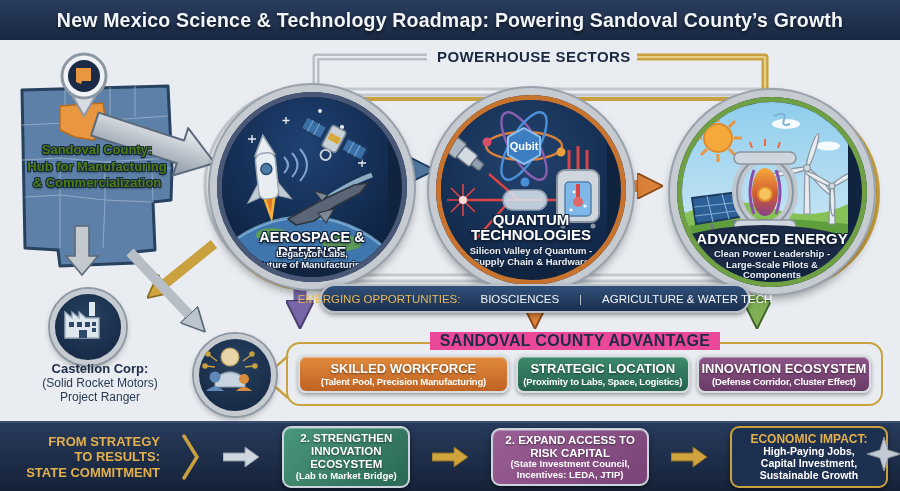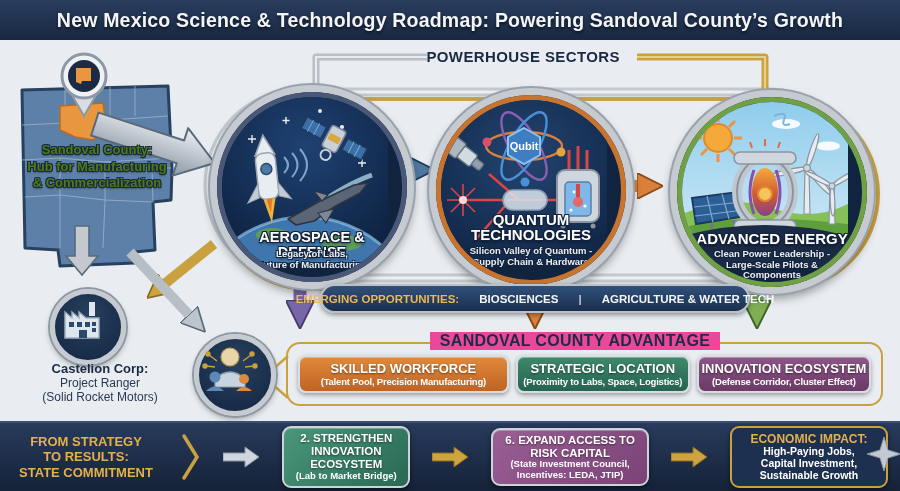--- a/index.html
+++ b/index.html
@@ -4,21 +4,21 @@
 <style>
   html,body{margin:0;padding:0;}
   #canvas{position:relative;width:900px;height:491px;background:#e9edf1;overflow:hidden;
           font-family:"Liberation Sans",sans-serif;}
   
   .header{position:absolute;left:0;top:0;width:900px;height:40px;z-index:30;
           background:linear-gradient(180deg,#2a3d5e,#192841);display:flex;align-items:center;justify-content:center;}
   .header .title{color:#f3f6f9;font-size:19.5px;font-weight:bold;letter-spacing:.2px;
           text-shadow:0 2px 3px rgba(0,0,0,.6);white-space:nowrap;}
   
-  .powerhouse{position:absolute;top:48px;left:416px;width:204px;text-align:right;z-index:6;
+  .powerhouse{position:absolute;top:48px;left:437px;width:204px;text-align:left;z-index:6;
           font-weight:bold;font-size:15px;letter-spacing:.4px;color:#1b2940;}
   
   .layer{position:absolute;left:0;top:0;z-index:2;}
   #mapSvg{z-index:1;}
   .map-label{position:absolute;left:8px;top:142px;width:178px;z-index:3;text-align:center;
           color:#4d7c0f;font-weight:bold;font-size:13px;line-height:1.28;white-space:pre-line;
           text-shadow:-1px -1px 0 #16263f,1px -1px 0 #16263f,-1px 1px 0 #16263f,1px 1px 0 #16263f,0 2px 2px rgba(0,0,0,.45);}
   
   .sector{position:absolute;width:190px;height:190px;border-radius:50%;z-index:5;
           border:7px solid #c6cbd1;box-shadow:0 0 0 2px #99a2ac,0 5px 10px rgba(0,0,0,.35);background:#102440;}
@@ -40,39 +40,39 @@
           border:5px solid #c6cbd1;box-shadow:0 0 0 2px #8d98a3,0 3px 6px rgba(0,0,0,.35);}
   #factoryCircle{left:50px;top:289px;width:66px;height:66px;}
   #peopleCircle{left:194px;top:334px;width:72px;height:72px;}
   .castelion{position:absolute;left:14px;top:361px;width:172px;z-index:6;text-align:center;line-height:1.18;}
   .castelion .l1{font-weight:bold;font-size:13px;color:#1b2a44;}
   .castelion .l2{font-size:12px;color:#283a52;}
   
   .banner{position:absolute;left:320px;top:284px;width:430px;height:29px;z-index:7;border-radius:15px;
           background:linear-gradient(180deg,#30507a,#1b2f4e);border:2px solid #b9c0c8;box-sizing:border-box;
           box-shadow:0 2px 5px rgba(0,0,0,.4);display:flex;align-items:center;justify-content:center;gap:20px;
-          font-weight:bold;font-size:11.5px;white-space:nowrap;}
+          font-weight:normal;font-size:11.5px;white-space:nowrap;}
   .banner .gold{color:#e9b857;} .banner .white{color:#f2f5f8;} .banner .sep{color:#c3c9d4;}
   
   .adv-box-wrap{position:absolute;left:286px;top:342px;width:597px;height:64px;z-index:7;box-sizing:border-box;
           border:2px solid #c9a23f;border-radius:14px;display:flex;align-items:center;gap:7px;padding:7px 10px;}
   .adv-heading{position:absolute;left:430px;top:332px;width:290px;z-index:8;text-align:center;background:#ec4899;
           font-weight:bold;font-size:16px;letter-spacing:.3px;color:#1d2b45;}
   .adv-box{flex:1;border-radius:8px;border:2px solid #d8dde2;color:#fff;text-align:center;padding:4px 2px;
           box-shadow:0 2px 4px rgba(0,0,0,.35), inset 0 1px 0 rgba(255,255,255,.35);}
   .adv-box .t{font-weight:bold;font-size:13px;text-shadow:0 1px 2px rgba(0,0,0,.5);white-space:nowrap;}
   .adv-box .s{font-weight:bold;font-size:9.5px;letter-spacing:-.2px;white-space:nowrap;}
   .adv-box.b1{flex:1.22;background:linear-gradient(180deg,#e08a3c,#bf6323);}
   .adv-box.b2{background:linear-gradient(180deg,#3d8a6b,#266350);}
   .adv-box.b3{background:linear-gradient(180deg,#8d5588,#6b3a66);}
   
   .strip{position:absolute;left:0;top:421px;width:900px;height:70px;z-index:30;box-sizing:border-box;
           background:linear-gradient(180deg,#283b5c,#152238);border-top:2px solid #3c4f73;
           display:flex;align-items:center;justify-content:space-between;padding:0 12px;}
-  .intro{width:148px;text-align:center;color:#e3b04b;font-weight:bold;font-size:13px;line-height:1.16;white-space:pre-line;}
+  .intro{width:148px;text-align:right;color:#e3b04b;font-weight:bold;font-size:13px;line-height:1.16;white-space:pre-line;}
   .step{box-sizing:border-box;border-radius:9px;border:2px solid #ccd3da;color:#fff;text-align:center;
           padding:4px 4px;box-shadow:0 2px 5px rgba(0,0,0,.5), inset 0 1px 0 rgba(255,255,255,.3);}
   .step .t{font-weight:bold;font-size:11.5px;line-height:1.12;text-shadow:0 1px 2px rgba(0,0,0,.5);}
   .step .s{font-weight:bold;font-size:9.5px;line-height:1.1;white-space:pre-line;}
   .step.s1{width:152px;background:linear-gradient(135deg,#5e87b0,#38618e);}
   .step.s2{width:128px;background:linear-gradient(135deg,#49977a,#2a6854);}
   .step.s3{width:158px;background:linear-gradient(135deg,#9a5f95,#7a4276);}
   .impact{position:relative;box-sizing:border-box;width:158px;border-radius:9px;border:2px solid #c9a23f;
           background:#1e3050;color:#fff;text-align:center;padding:4px 4px;box-shadow:0 2px 5px rgba(0,0,0,.5);}
   .impact .t{color:#e3b04b;font-weight:bold;font-size:12px;}
@@ -373,22 +373,22 @@
           <rect x="22" y="28" width="5" height="5"></rect>
           <rect x="30" y="28" width="5" height="5"></rect>
       <rect x="24" y="36" width="8" height="8"></rect>
           <rect x="37" y="28" width="4" height="4"></rect>
           <rect x="37" y="34" width="4" height="4"></rect>
         </g>
     </svg>
   </div>
   <div class="castelion">
     <div class="l1">Castelion Corp:</div>
+    <div class="l2">(Solid Rocket Motors)</div>
     <div class="l2">Project Ranger</div>
-    <div class="l2">(Solid Rocket Motors)</div>
   </div>
 
   <div class="mini-circle" id="peopleCircle">
     <svg width="62" height="62" viewBox="0 0 62 62" style="position:absolute;left:0;top:0;">
       <circle cx="31" cy="18" r="9" fill="#e8d5a8" stroke="#b89c60" stroke-width="1.2"></circle>
       <path d="M16,40 q15,-14 30,0 l0,8 -30,0 z" fill="#c7d3de" stroke="#8fa0b0" stroke-width="1.2"></path>
       <circle cx="16" cy="38" r="5.5" fill="#5e88b5"></circle>
         <path d="M7,52 q9,-9 18,0 z" fill="#5e88b5"></path>
       <circle cx="45" cy="40" r="5" fill="#d98a3c"></circle>
         <path d="M37,52 q8,-8 16,0 z" fill="#d98a3c"></path>
@@ -439,21 +439,21 @@
       <polygon points="0,8 22,8 22,2 36,12 22,22 22,16 0,16" fill="#cfd6dd" stroke="#8a95a1" stroke-width="1"></polygon>
     </svg>
     <div class="step s2">
       <div class="t">2. STRENGTHEN INNOVATION ECOSYSTEM</div>
       <div class="s">(Lab to Market Bridge)</div>
     </div>
     <svg width="38" height="24" viewBox="0 0 38 24">
       <polygon points="0,8 22,8 22,2 36,12 22,22 22,16 0,16" fill="#cfa43f" stroke="#8a6c20" stroke-width="1"></polygon>
     </svg>
     <div class="step s3">
-      <div class="t">6. EXPAND ACCESS TO RISK CAPITAL</div>
+      <div class="t">2. EXPAND ACCESS TO RISK CAPITAL</div>
       <div class="s">(State Investment Council,
 Incentives: LEDA, JTIP)</div>
     </div>
     <svg width="38" height="24" viewBox="0 0 38 24">
       <polygon points="0,8 22,8 22,2 36,12 22,22 22,16 0,16" fill="#cfa43f" stroke="#8a6c20" stroke-width="1"></polygon>
     </svg>
     <div class="impact">
       <div class="t">ECONOMIC IMPACT:</div>
       <div class="s">High-Paying Jobs,
 Capital Investment,

